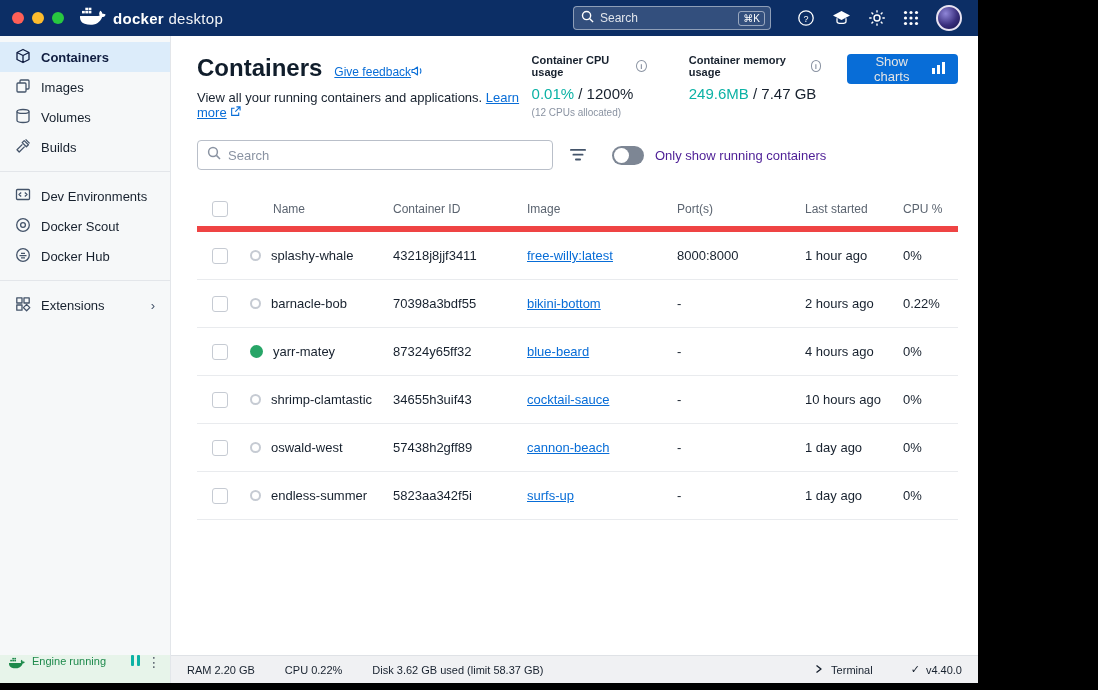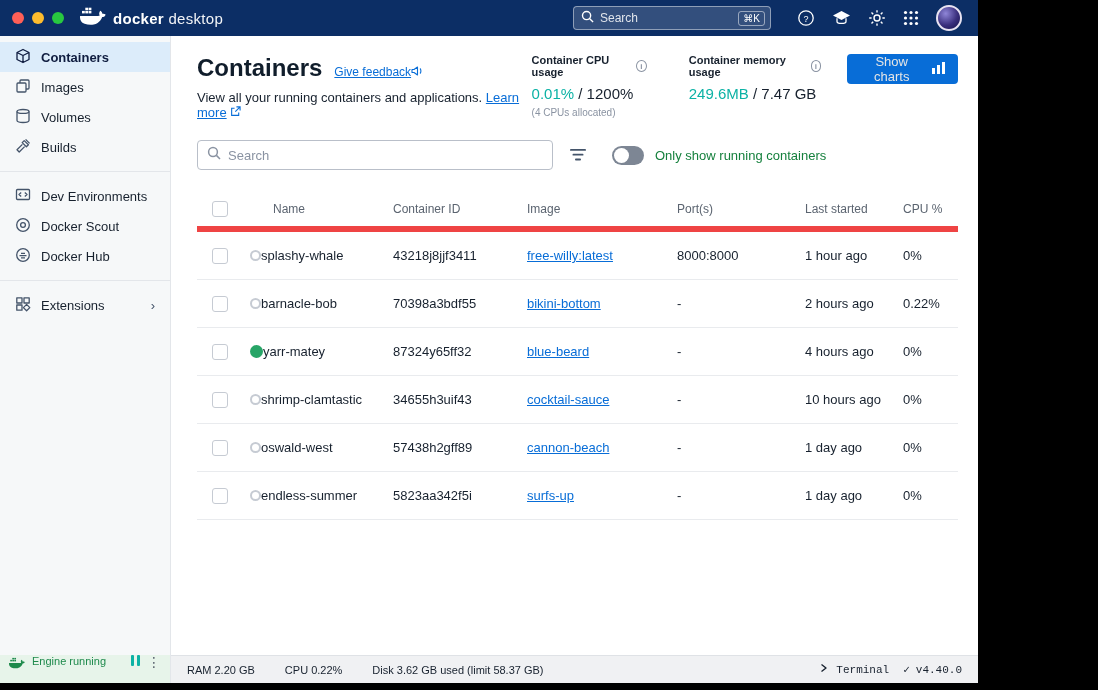--- a/index.html
+++ b/index.html
@@ -69,44 +69,44 @@
   
   .filter-row { display:flex; align-items:center; margin-top:20px; }
   .search-box { width:356px; height:30px; border:1px solid #b9bfc9; border-radius:4px;
     display:flex; align-items:center; padding:0 9px; gap:7px; background:#fff; }
   .search-box input { flex:1; min-width:0; border:none; outline:none; font-size:13px; color:#17212e; }
   .search-box input::placeholder { color:#8a93a2; }
   .filter-btn { margin-left:17px; cursor:pointer; display:inline-flex; }
   .toggle { width:32px; height:19px; border-radius:10px; background:#7d8694; position:relative;
     margin-left:26px; cursor:pointer; flex:0 0 32px; }
   .toggle .knob { position:absolute; left:2px; top:2px; width:15px; height:15px; border-radius:50%; background:#fff; }
-  .toggle-label { font-size:13px; margin-left:11px; color:#15803d; }
+  .toggle-label { font-size:13px; margin-left:11px; color:#4c1d95; }
 
   
   .table { margin-top:22px; }
   .thead, .trow { display:grid; grid-template-columns:50px 146px 134px 150px 128px 98px 70px 1fr; align-items:center; }
   .thead { height:40px; border-bottom:6px solid #ef4444; font-size:12px; color:#5b6470; }
   .trow { height:48px; border-bottom:1px solid #e9ebee; font-size:13px; color:#17212e; }
   .checkbox { width:16px; height:16px; border:1px solid #c6cbd3; border-radius:3px; background:#fff;
     margin-left:15px; cursor:pointer; display:block; }
   .h-name { padding-left:26px; }
-  .name-cell { display:flex; align-items:center; padding-left:3px; }
+  .name-cell { display:flex; align-items:center; gap:10px; padding-left:3px; }
   .dot { flex:0 0 auto; }
   .dot.stopped { width:11px; height:11px; border-radius:50%; border:2px solid #c6cbd3; background:#fff; }
   .dot.running { width:13px; height:13px; border-radius:50%; background:#27a567; }
   .imglink { color:#086DD7; text-decoration:underline; cursor:pointer; }
   .actions-cell { display:flex; align-items:center; gap:13px; padding-left:26px; }
   .act { display:inline-flex; cursor:pointer; align-items:center; justify-content:center; }
   .stop-sq { width:13px; height:13px; border-radius:2px; background:#8d95a8; }
   .kebab-v { color:#414f63; font-size:15px; line-height:1; }
 
   
   .statusbar { height:28px; flex:0 0 28px; background:#f0f1f3; border-top:1px solid #dfe2e6;
     display:flex; align-items:center; padding:0 16px; font-size:11px; color:#17212e; gap:30px; }
-  .sb-right { margin-left:auto; display:flex; align-items:center; gap:14px;font-family:Liberation Mono, monospace; }
+  .sb-right { margin-left:auto; display:flex; align-items:center; gap:38px; }
   .sb-item { display:inline-flex; align-items:center; gap:6px; }
   .sb-click { cursor:pointer; }
   .check-glyph { color:#17212e; font-size:11px; }
 
   .bottom-strip { height:7px; background:#000; }
 </style>
 </head>
 <body>
 
 <div class="window">
@@ -302,21 +302,21 @@
             </div>
           </div>
 
           <div class="stats">
             <div class="stat">
               <div class="stat-label">
                 <span>Container CPU usage</span>
                 <span class="info-icon">i</span>
               </div>
               <div class="stat-value"><span class="hl">0.01%</span><span> / 1200%</span></div>
-              <div class="stat-note">(4 CPUs allocated)</div>
+              <div class="stat-note">(12 CPUs allocated)</div>
             </div>
             <div class="stat">
               <div class="stat-label">
                 <span>Container memory usage</span>
                 <span class="info-icon">i</span>
               </div>
               <div class="stat-value"><span class="hl">249.6MB</span><span> / 7.47 GB</span></div>
             </div>
           </div>
 

